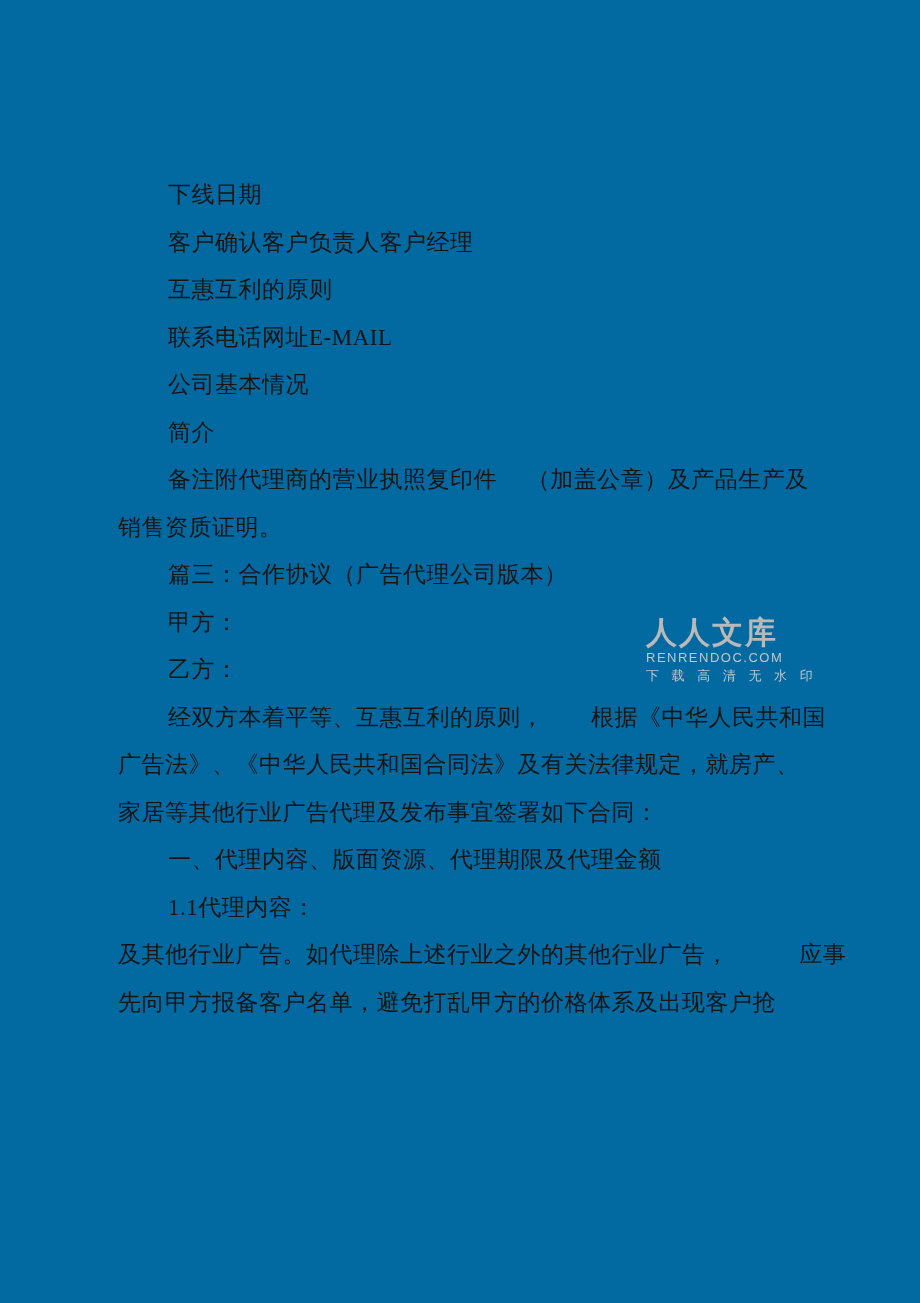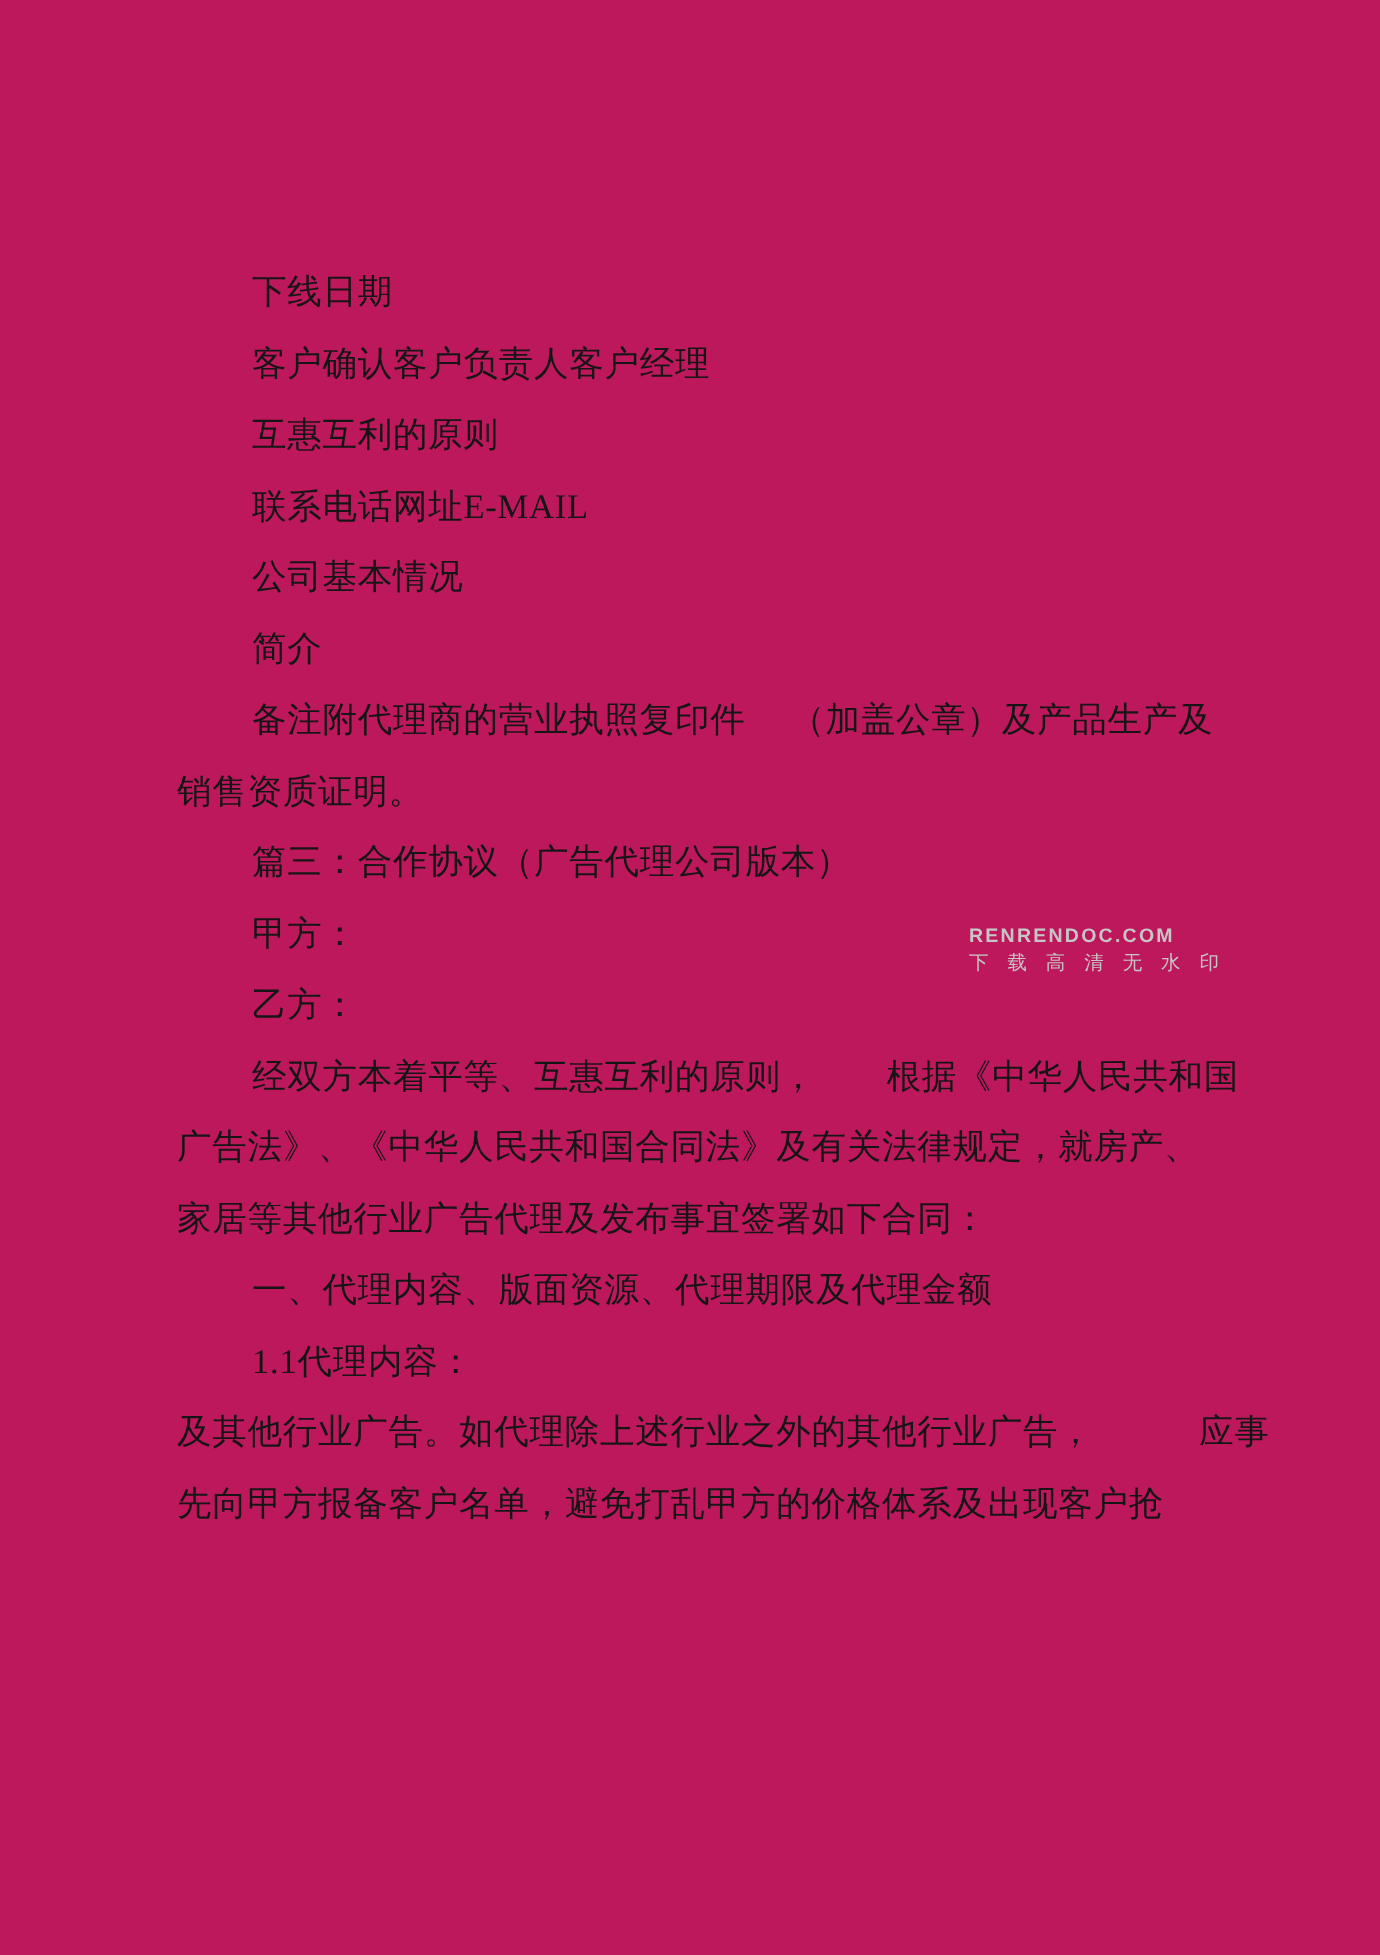--- a/index.html
+++ b/index.html
@@ -10,21 +10,21 @@
   body {
     width: 920px;
     height: 1303px;
     position: relative;
     overflow: hidden;
     font-family: "Liberation Serif", "DejaVu Serif", serif;
   }
   .page {
     position: absolute;
     inset: 0;
-    background: #be185d;
+    background: #0369a1;
   }
   .doc-body {
     position: absolute;
     left: 118px;
     top: 171px;
     width: 692px;
   }
   .line {
     font-size: 23px;
     line-height: 47.5px;
@@ -50,21 +50,20 @@
     font-weight: bold;
     letter-spacing: 2px;
     line-height: 34px;
     font-family: "Liberation Serif", "DejaVu Serif", serif;
   }
   .wm-domain {
     font-size: 13px;
     letter-spacing: 1.5px;
     line-height: 15px;
     font-family: "Liberation Sans", "DejaVu Sans", sans-serif;
-    font-weight: bold;
   }
   .wm-tagline {
     font-size: 13px;
     letter-spacing: 4.5px;
     line-height: 15px;
     margin-top: 3px;
     font-family: "Liberation Sans", "DejaVu Sans", sans-serif;
   }
 </style>
 </head>
@@ -88,17 +87,18 @@
       <div class="line indent" style="color: rgb(21, 21, 21);">经双方本着平等、互惠互利的原则，　　根据《中华人民共和国</div>
       <div class="line" style="color: rgb(21, 21, 21);">广告法》、《中华人民共和国合同法》及有关法律规定，就房产、</div>
       <div class="line" style="color: rgb(21, 21, 21);">家居等其他行业广告代理及发布事宜签署如下合同：</div>
       <div class="line indent" style="color: rgb(21, 21, 21);">一、代理内容、版面资源、代理期限及代理金额</div>
       <div class="line indent" style="color: rgb(21, 21, 21);">1.1代理内容：</div>
       <div class="line" style="color: rgb(21, 21, 21); text-align: center;">及其他行业广告。如代理除上述行业之外的其他行业广告，　　　应事</div>
       <div class="line" style="color: rgb(21, 21, 21);">先向甲方报备客户名单，避免打乱甲方的价格体系及出现客户抢</div>
     </div>
 
   <div class="watermark">
+    <div class="wm-title" style="color: rgb(185, 185, 185);">人人文库</div>
     <div class="wm-domain" style="color: rgb(198, 198, 198);">RENRENDOC.COM</div>
     <div class="wm-tagline" style="color: rgb(198, 198, 198);">下 载 高 清 无 水 印</div>
   </div>
 
 </div>
 
 </body></html>

